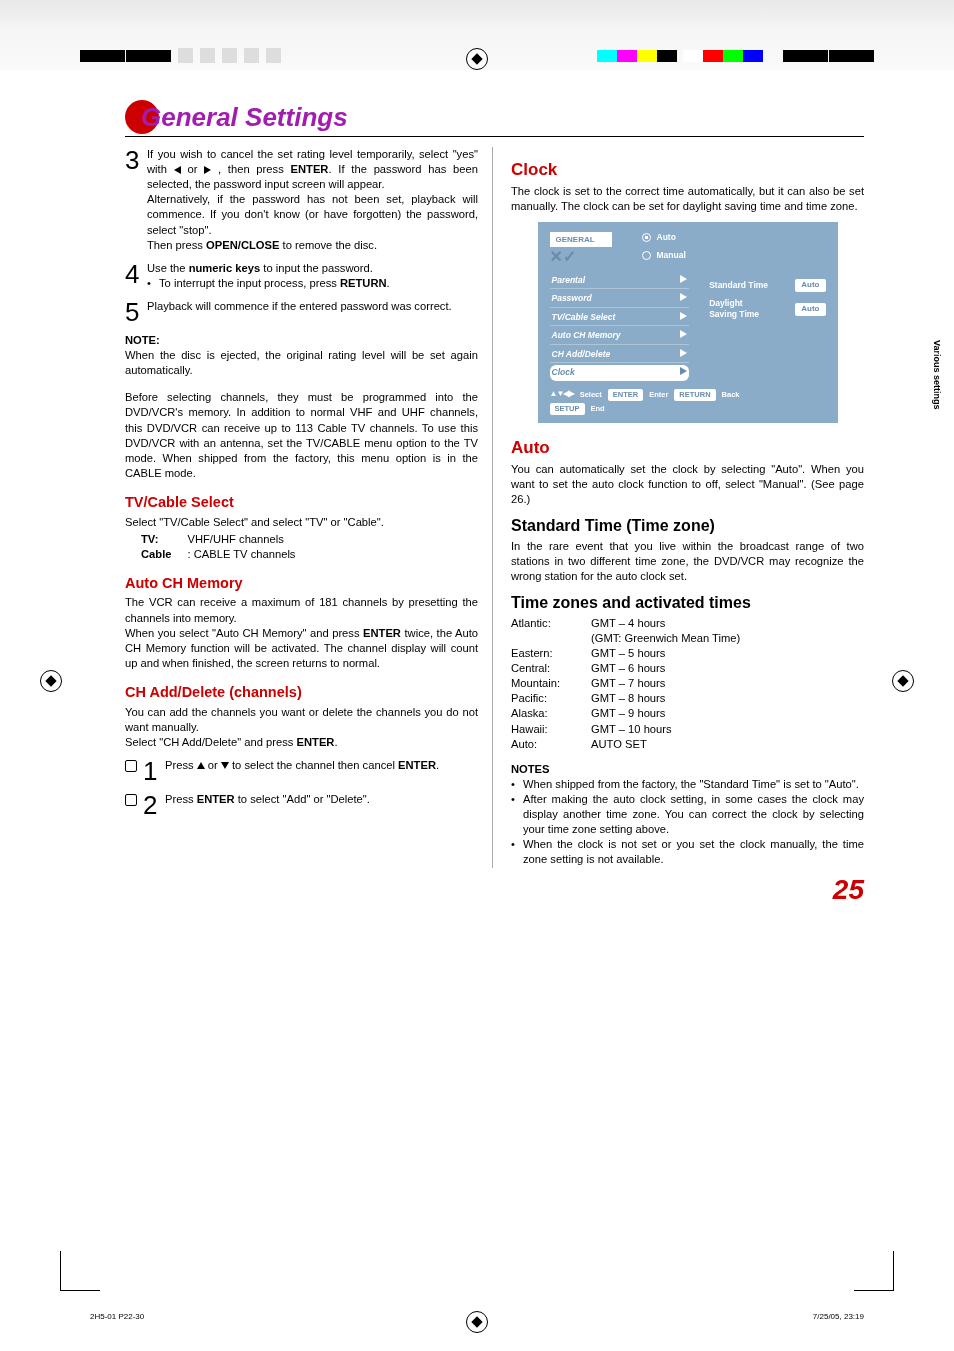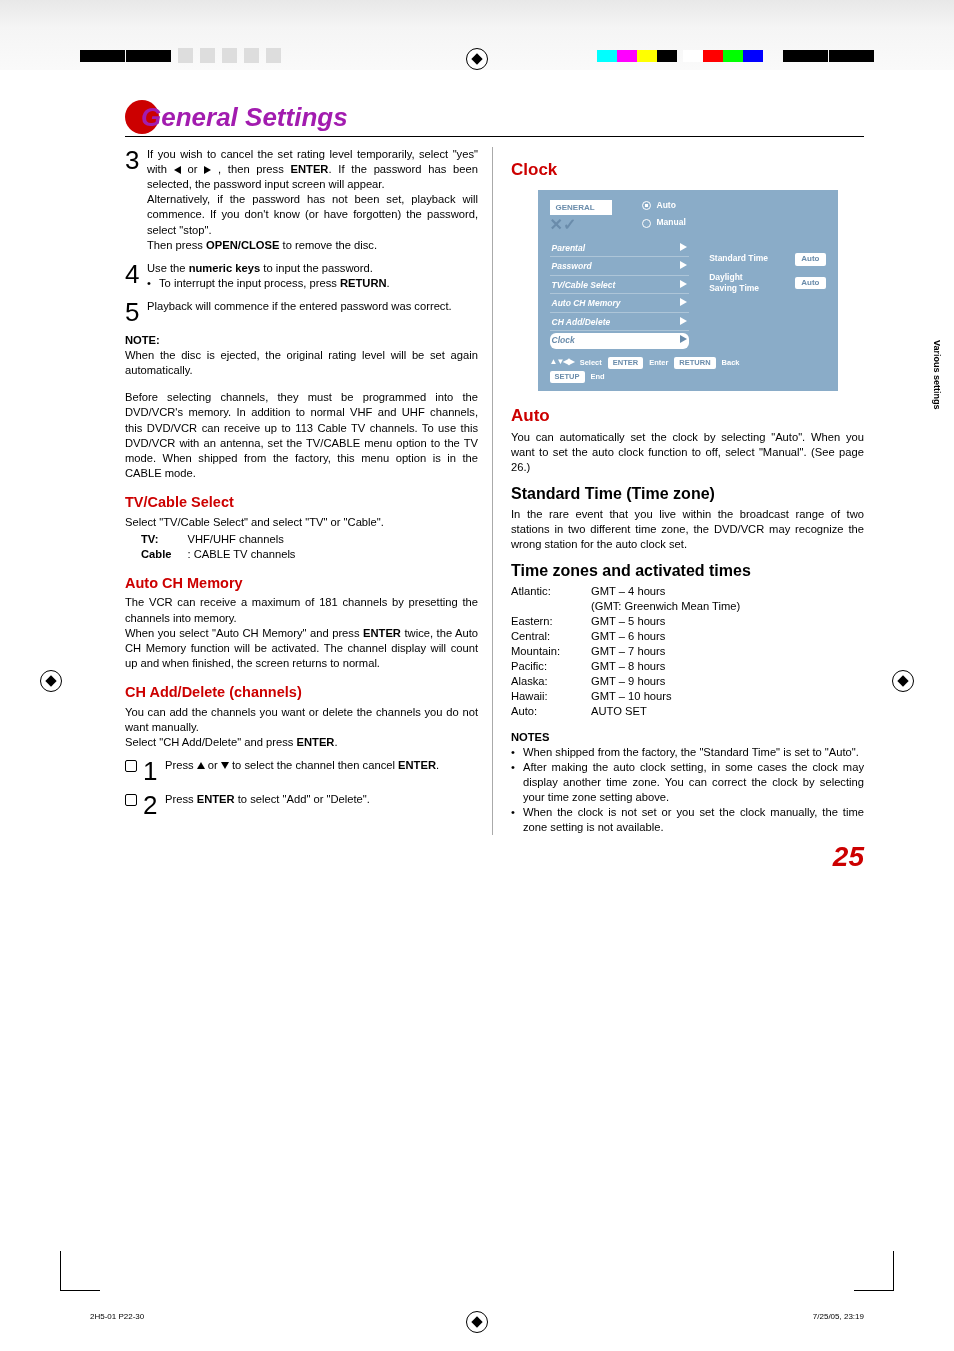--- a/index.html
+++ b/index.html
@@ -194,21 +194,21 @@
     line-height: 1;
   }
   .osd-radio { display: flex; flex-direction: column; gap: 6px; color:#fff; }
   .osd-radio-row { display: flex; align-items: center; gap: 6px; }
   .osd-circ { width: 9px; height: 9px; border: 1.5px solid #fff; border-radius: 50%; display: inline-block; }
   .osd-circ.sel { background: radial-gradient(circle, #fff 35%, transparent 40%); }
   .osd-mid { display: flex; gap: 20px; }
   .osd-menu { flex: 1.2; display: flex; flex-direction: column; gap: 2px; font-style: italic; }
   .osd-menu-row { display: flex; justify-content: space-between; border-bottom: 1px solid rgba(255,255,255,0.3); padding: 2px 2px; }
   .osd-menu-row.sel { background: #fff; color: #6a8cab; border-radius: 6px; border:none; }
-  .osd-right { flex: 1; display: flex; flex-direction: column; gap: 6px; margin-top: 12px; }
+  .osd-right { flex: 1; display: flex; flex-direction: column; gap: 6px; margin-top: 6px; }
   .osd-right-row { display: flex; justify-content: space-between; align-items: center; gap: 6px; }
   .osd-chip { background: #fff; color: #6a8cab; padding: 1px 6px; border-radius: 2px; font-size: 8px; }
   .osd-bottom { margin-top: 8px; display: flex; align-items: center; gap: 6px; flex-wrap: wrap; font-size: 7.5px; }
   .osd-btn { background: #fff; color: #6a8cab; padding: 1px 5px; border-radius: 2px; }
   .osd-arrows { font-size: 8px; letter-spacing: -1px; }
 
   .page-num {
     font-size: 28px;
     font-weight: bold;
     font-style: italic;
@@ -344,20 +344,21 @@
       <div class="step-row">
         <div class="step-icon"><span class="sq-icon"></span></div>
         <div class="step-num">2</div>
         <div class="step-body"><span>Press </span><b>ENTER</b><span> to select "Add" or "Delete".</span></div>
       </div>
     </div>
 
     <div class="col">
 
       <div class="sub-h big">Clock</div>
+      <div>The clock is set to the correct time automatically, but it can also be set manually. The clock can be set for daylight saving time and time zone.</div>
 
       <div class="osd">
         <div class="osd-top">
           <div>
             <div class="osd-gen">GENERAL</div>
             <div class="osd-gen-icon">✕✓</div>
           </div>
           <div class="osd-radio">
             <div class="osd-radio-row">
                 <span class="osd-circ sel"></span>

